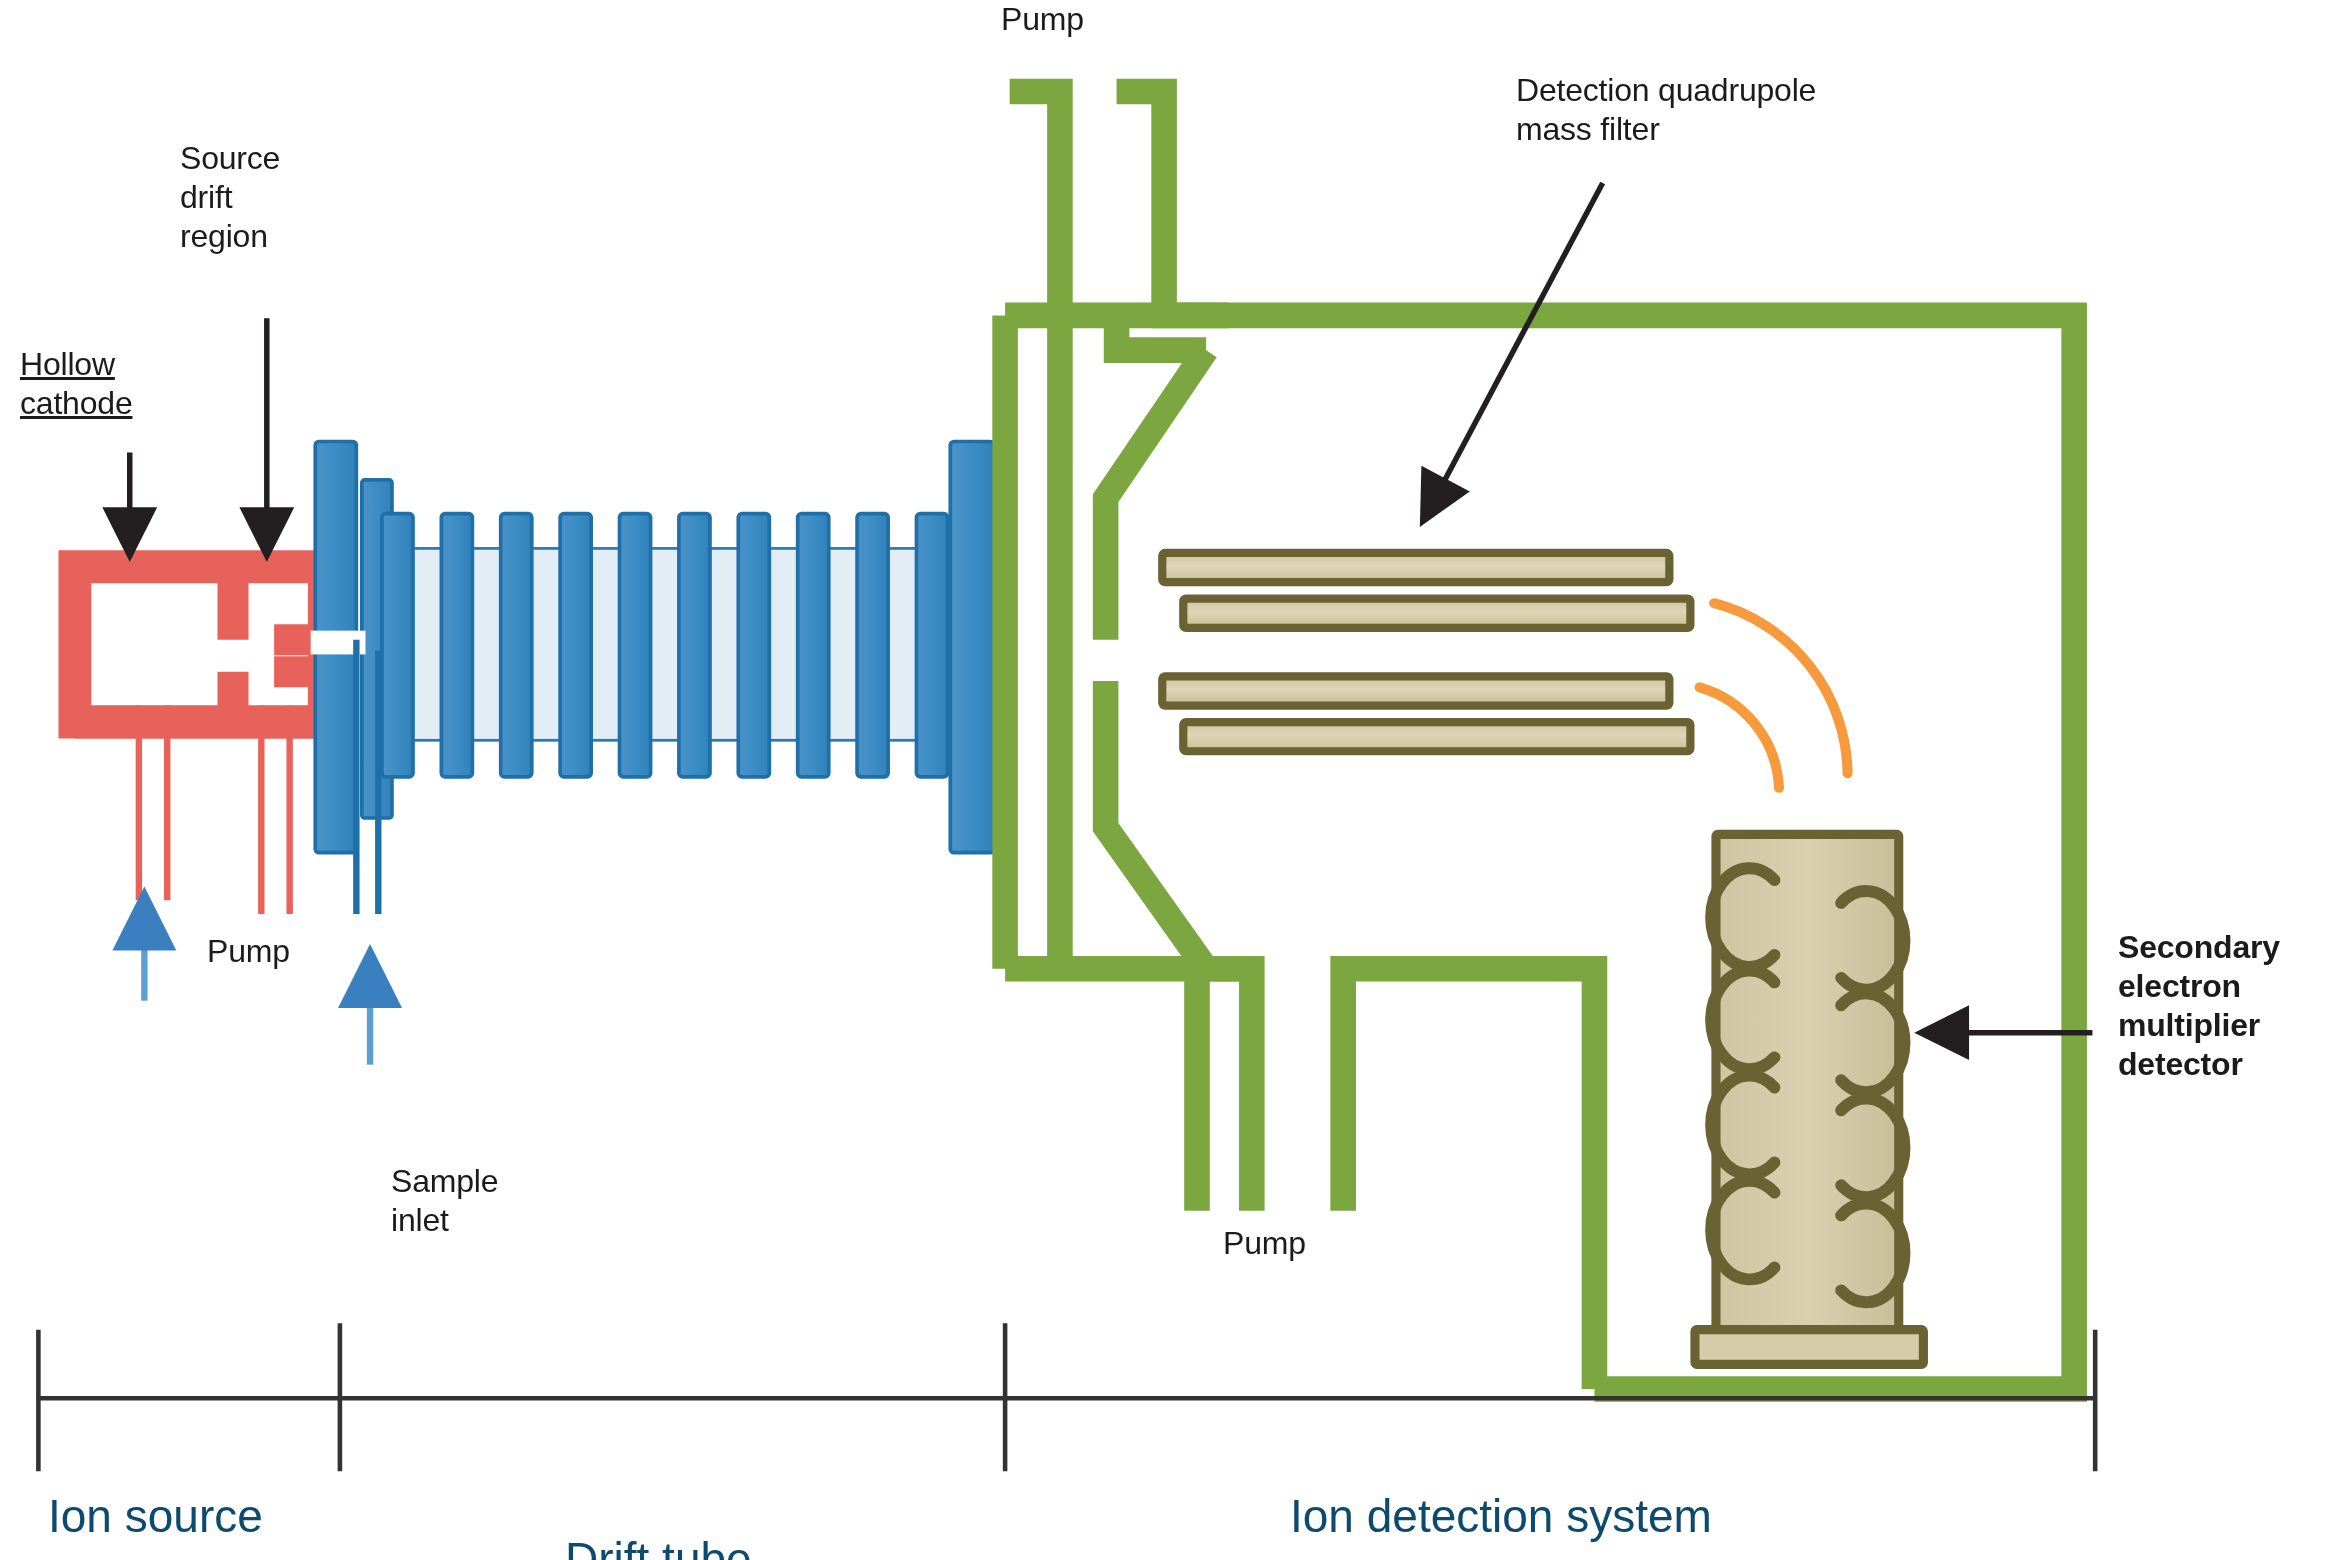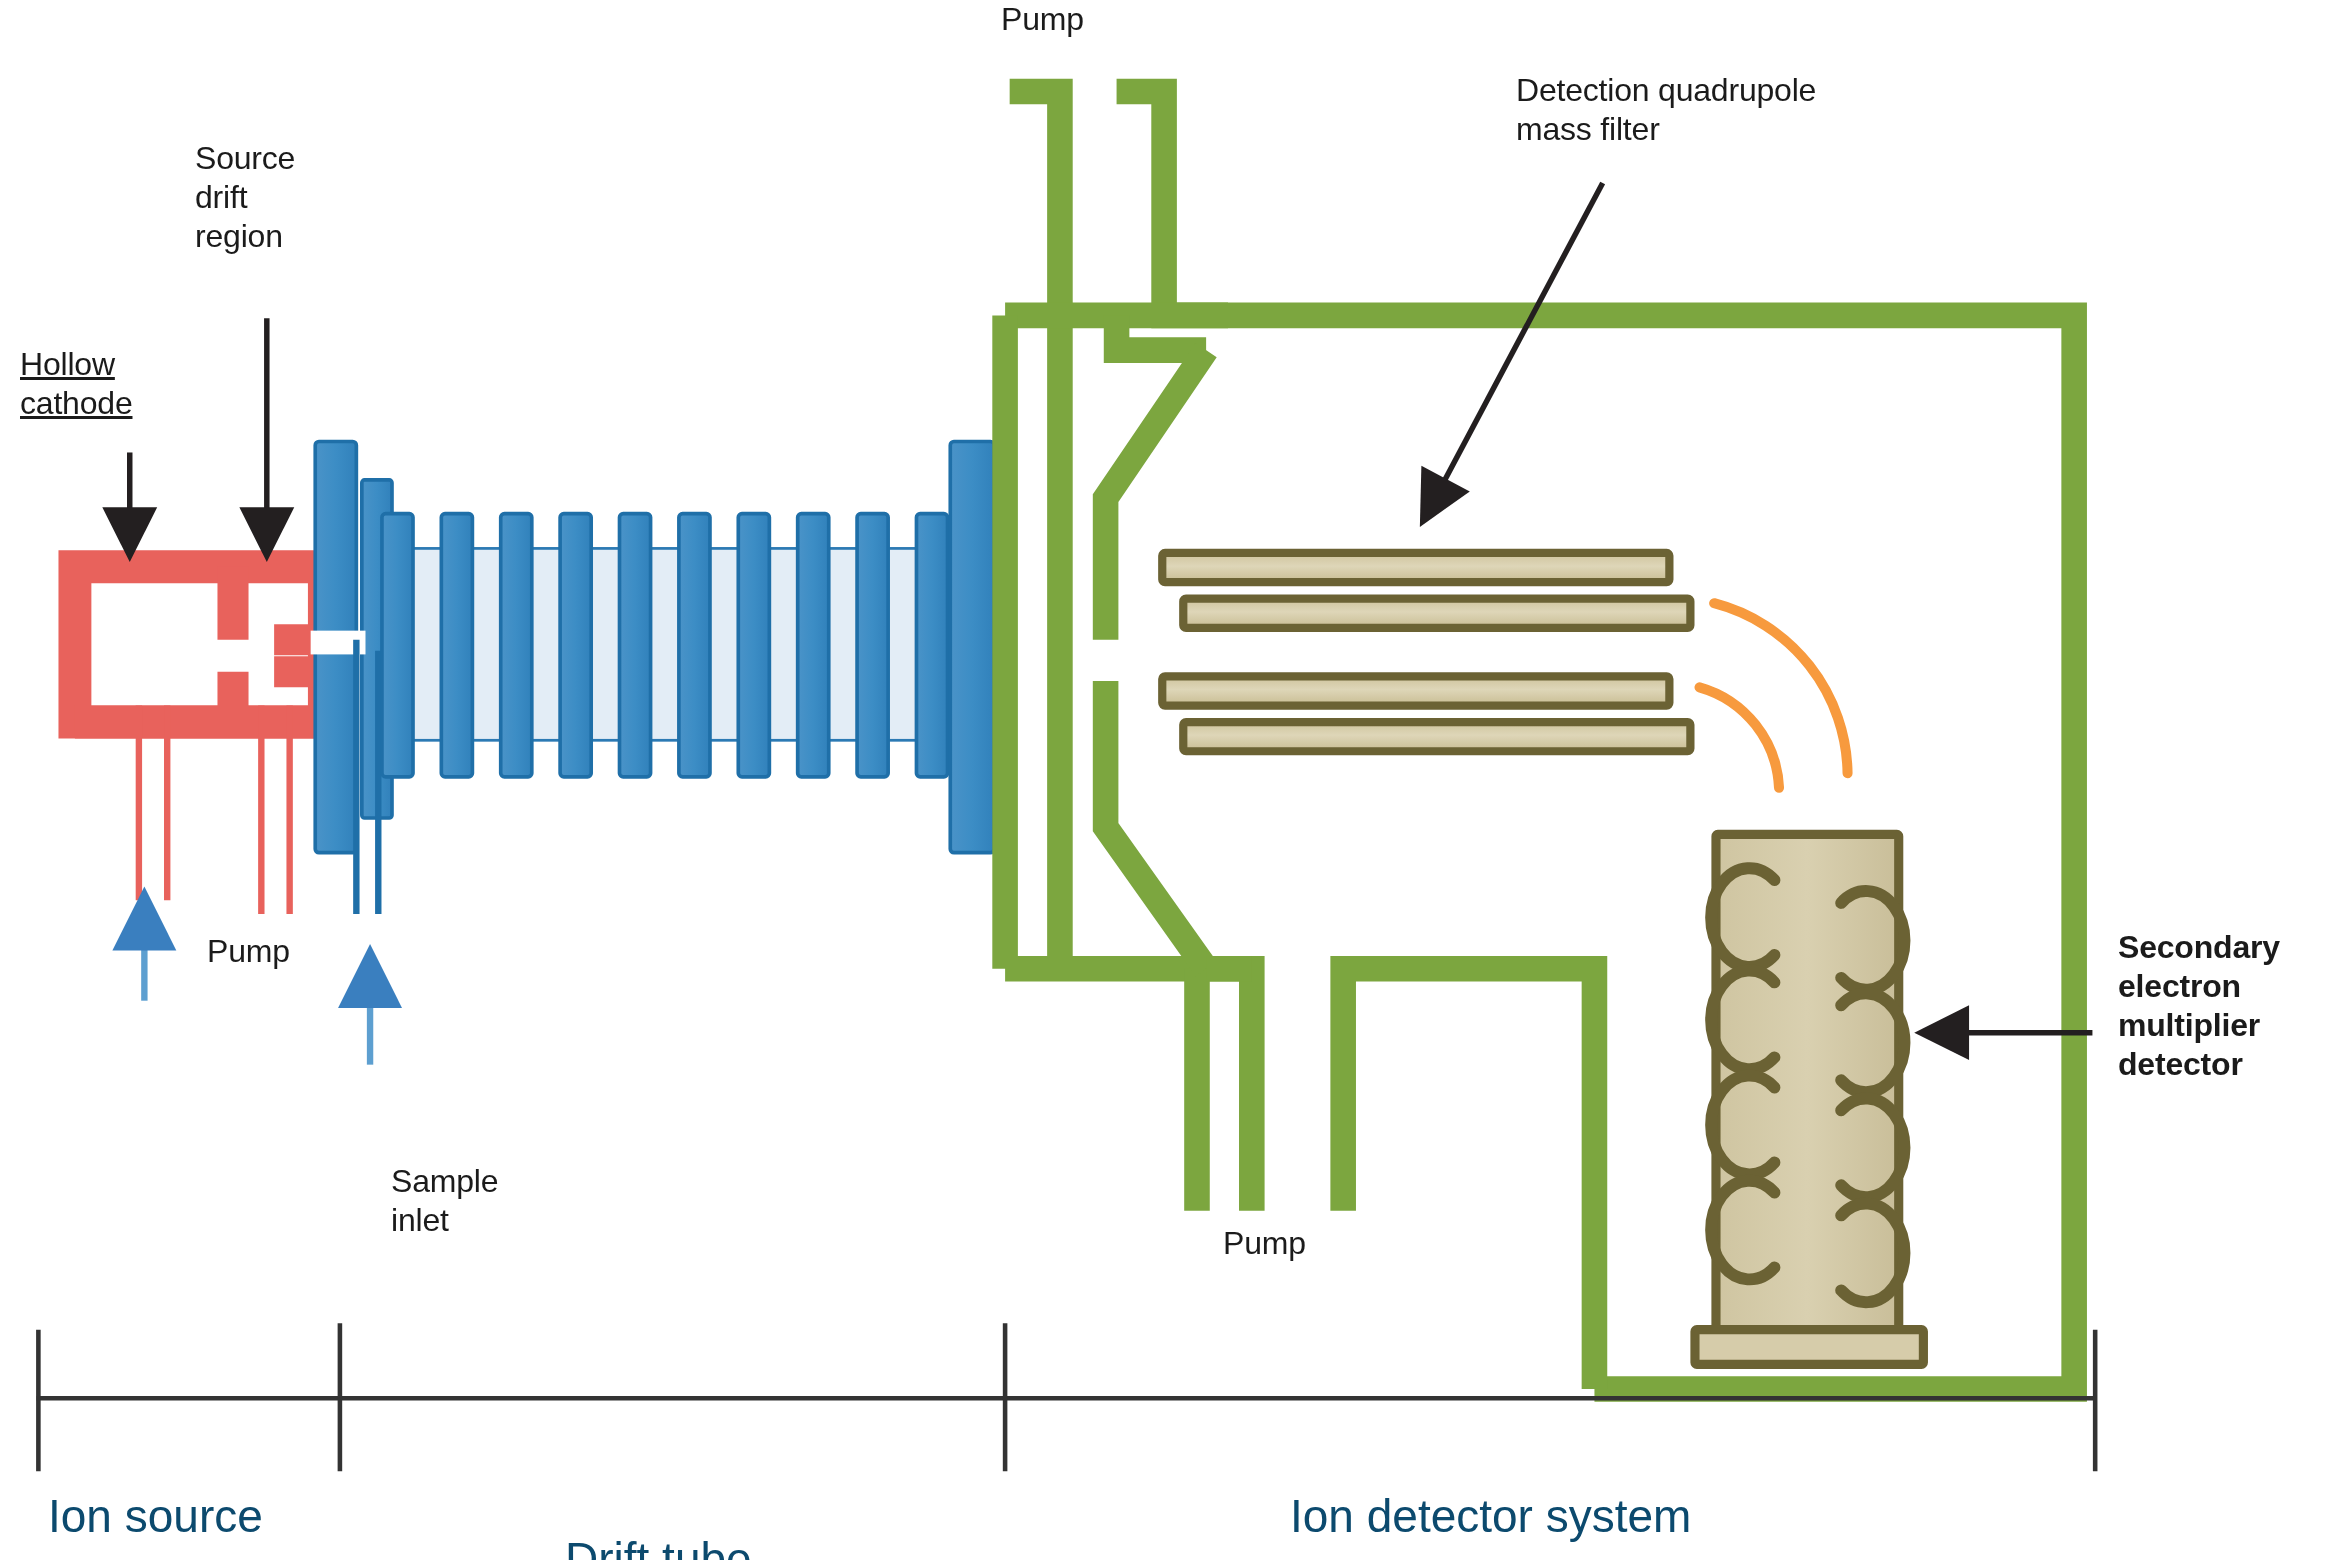--- a/index.html
+++ b/index.html
@@ -184,21 +184,21 @@
       <line x1="42" y1="1455" x2="42" y2="1610"></line>
       <line x1="372" y1="1448" x2="372" y2="1610"></line>
       <line x1="1100" y1="1448" x2="1100" y2="1610"></line>
       <line x1="2293" y1="1455" x2="2293" y2="1610"></line>
     </g>
   </svg>
 
   <div class="lbl lbl-46" style="left:20px; top:345px;text-decoration:underline;">Hollow
 cathode</div>
 
-  <div class="lbl lbl-46" style="left:195px; top:139px;">Source
+  <div class="lbl lbl-46" style="left:180px; top:139px;">Source
 drift
 region</div>
 
   <div class="lbl lbl-46" style="left:1001px; top:0px;">Pump</div>
 
   <div class="lbl lbl-46" style="left:207px; top:932px;">Pump</div>
 
 
   <div class="lbl lbl-46" style="left:359px; top:1162px;margin-left:32px;">Sample
 inlet</div>
@@ -208,16 +208,16 @@
 
   <div class="lbl lbl-46" style="left:2118px; top:928px;font-weight:bold;">Secondary
 electron
 multiplier
 detector</div>
 
   <div class="lbl lbl-46" style="left:1223px; top:1224px;">Pump</div>
 
   <div class="axis-lbl" style="left:48px; top:1489px;">Ion source</div>
   <div class="axis-lbl" style="left:525px; top:1532px;margin-left:40px;">Drift tube</div>
-  <div class="axis-lbl" style="left:1290px; top:1489px;">Ion detector system</div>
+  <div class="axis-lbl" style="left:1290px; top:1489px;">Ion detection system</div>
 
 </div>
 
 
 </body></html>

